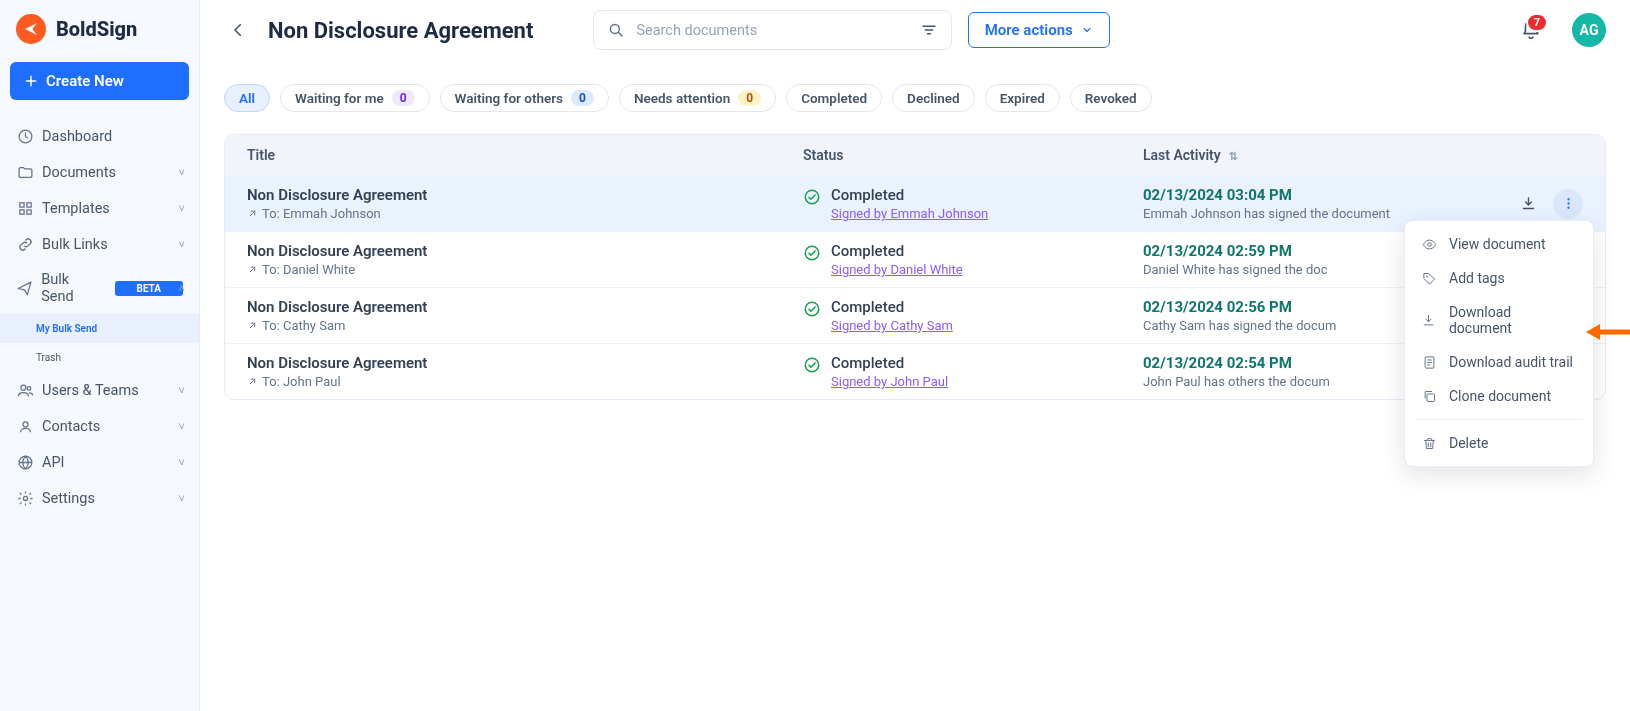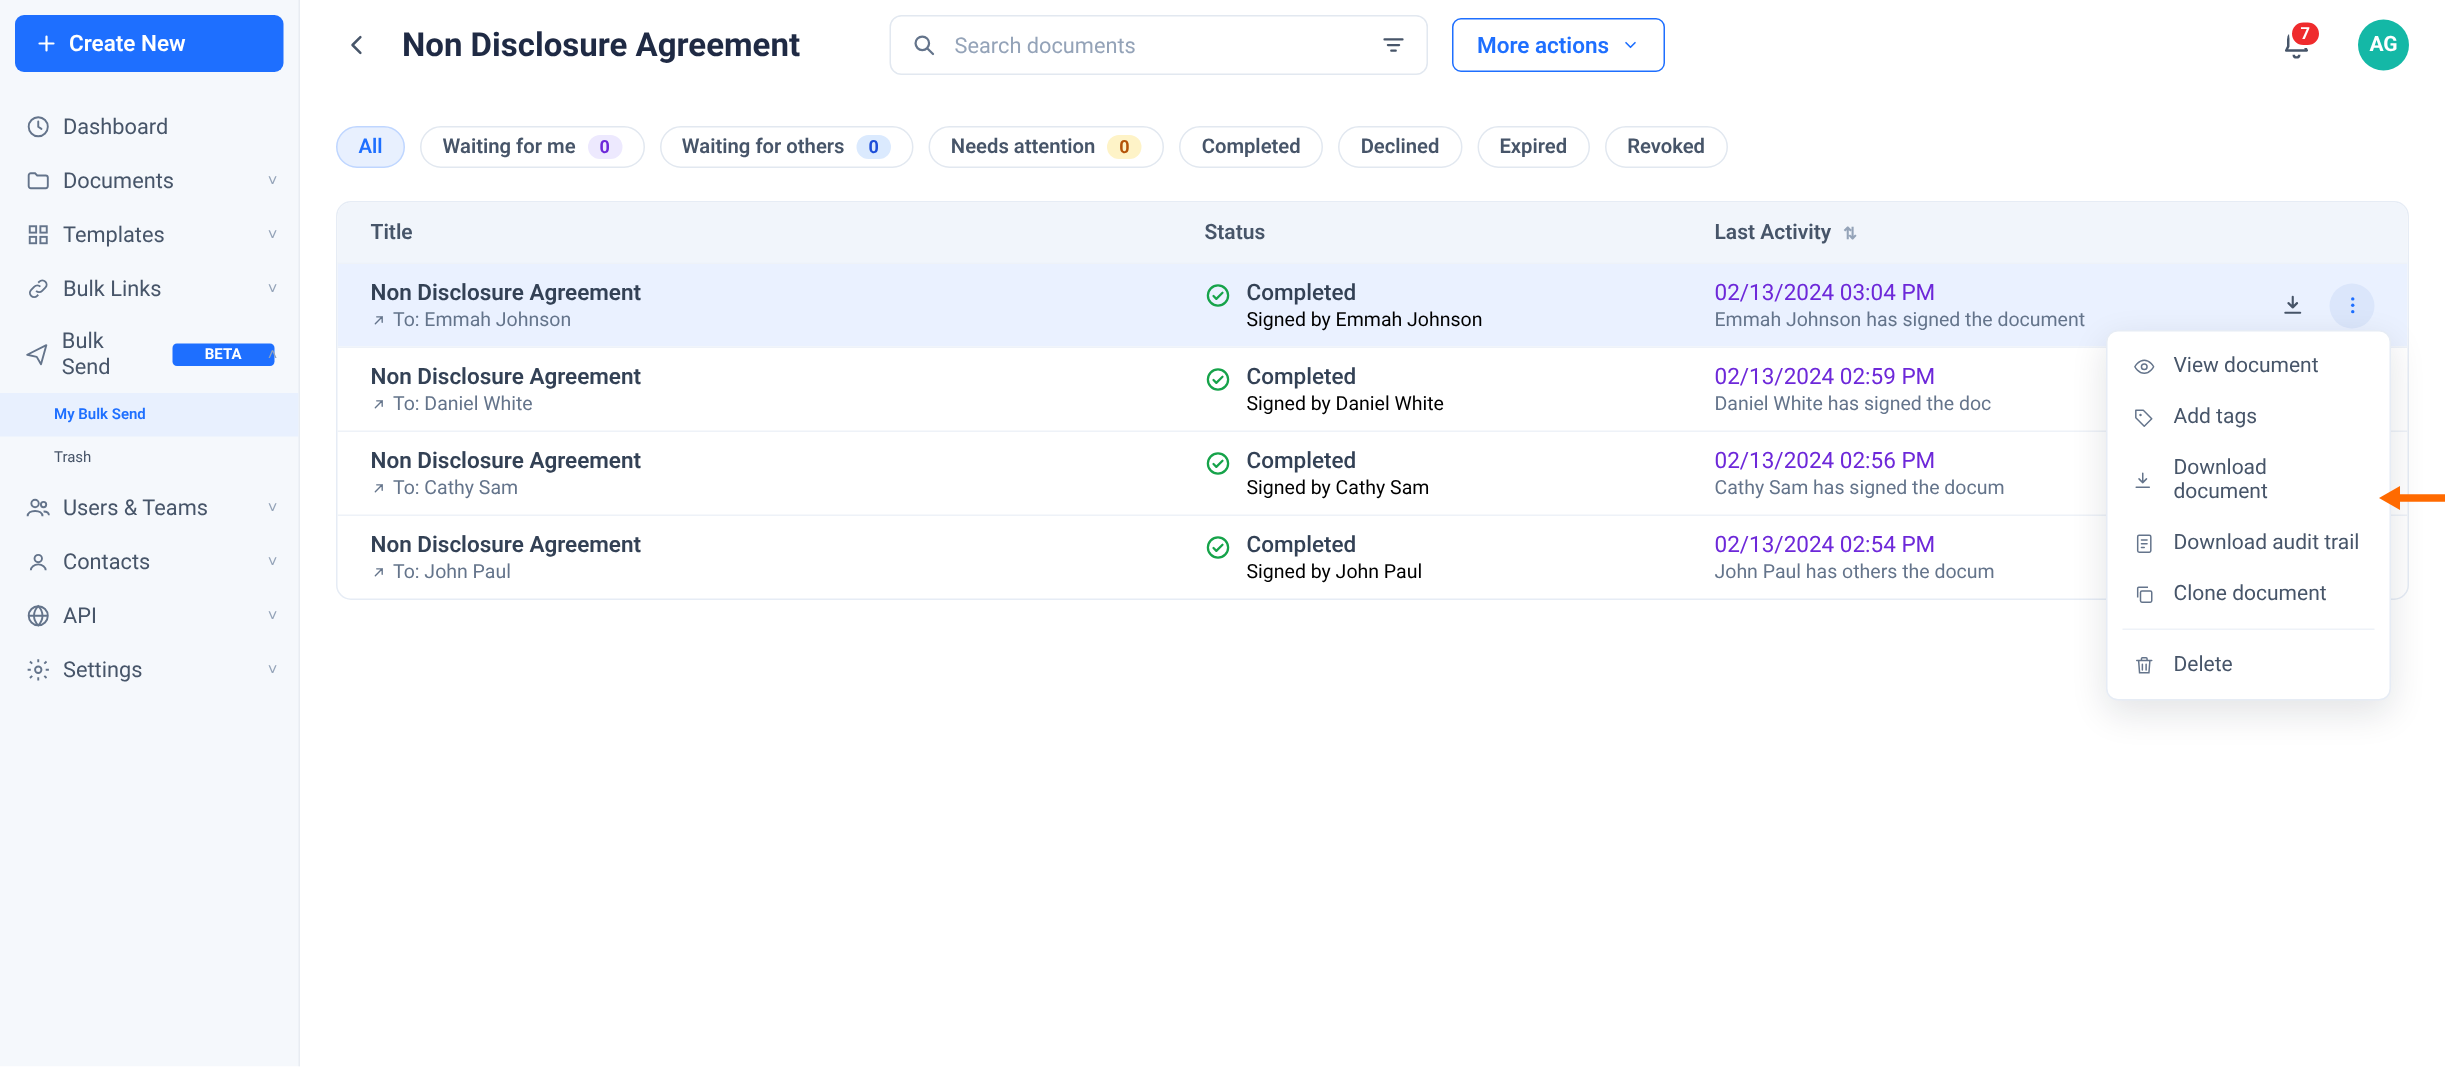--- a/index.html
+++ b/index.html
@@ -48,22 +48,22 @@
 .table { border: 1px solid #e6ecf5; border-radius: 10px; overflow: hidden; margin-top: 19px; }
 .thead { display: grid; grid-template-columns: 1fr 340px 360px 80px; background: #f1f5fb; padding: 12px 22px; font-size: 14px; font-weight: 600; color: #475569; }
 .thead .sort { margin-left: 8px; font-size: 11px; color: #94a3b8; }
 .trow { display: grid; grid-template-columns: 1fr 340px 360px 80px; padding: 10px 22px; border-top: 1px solid #eef2f8; align-items: center; }
 .trow.sel { background: #eaf1ff; }
 .cell-title .t1 { font-size: 15px; font-weight: 600; color: #334155; }
 .cell-title .t2 { font-size: 13px; color: #64748b; margin-top: 2px; display: flex; align-items: center; gap: 4px; }
 .cell-status { display: flex; align-items: flex-start; gap: 10px; }
 .status-ico { color: #16a34a; margin-top: 2px; }
 .cell-status .s1 { font-size: 15px; font-weight: 500; color: #334155; }
-.cell-status .s2 { font-size: 13px; color: #000000; margin-top: 2px; }
-.cell-act .a1 { font-size: 15px; font-weight: 400; color: #6d28d9; }
+.cell-status .s2 { font-size: 13px; color: #8b5cf6; margin-top: 2px; text-decoration: underline; }
+.cell-act .a1 { font-size: 15px; font-weight: 700; color: #0f766e; }
 .cell-act .a2 { font-size: 13px; color: #64748b; margin-top: 2px; white-space: nowrap; overflow: hidden; text-overflow: ellipsis; max-width: 250px; }
 .cell-actions { display: flex; gap: 10px; justify-content: flex-end; align-items: center; }
 .act-btn { width: 30px; height: 30px; border-radius: 50%; display: flex; align-items: center; justify-content: center; cursor: pointer; color: #64748b; }
 .act-btn.menu { background: #dbe6fb; color: #1e6fff; }
 
 
 .ctx-menu { position: absolute; top: 220px; right: 36px; width: 190px; background: #fff; border: 1px solid #e6ecf5; border-radius: 8px; box-shadow: 0 8px 24px rgba(15,23,42,.12); padding: 6px 0; z-index: 10; }
 .ctx-item { display: flex; align-items: center; gap: 12px; padding: 9px 16px; font-size: 14px; color: #475569; cursor: pointer; }
 .ctx-sep { height: 1px; background: #eef2f8; margin: 6px 10px; }
 .ctx-ico { width: 16px; height: 16px; display: inline-flex; align-items: center; justify-content: center; color: #64748b; }
@@ -71,20 +71,28 @@
 
 .arrow-anno { position: absolute; top: 320px; right: 0; display: flex; align-items: center; z-index: 11; }
 .arrow-anno svg { display: block; }
 
 svg { display: block; }
 </style>
 </head>
 <body>
 
 <aside class="sidebar">
+  <div class="brand">
+    <span class="brand-logo">
+      <svg viewBox="0 0 24 24" fill="none">
+          <path d="M3 12 L21 3 L14 12 L21 21 Z" fill="#fff"></path>
+        </svg>
+    </span>
+    <span class="brand-name">BoldSign</span>
+  </div>
   <button class="create-btn">
     <svg width="14" height="14" viewBox="0 0 24 24">
         <path d="M12 4v16M4 12h16" stroke="#fff" stroke-width="2.5" stroke-linecap="round"></path>
       </svg>
     <span>Create New</span>
   </button>
   <ul class="nav" id="nav">
       <li class="nav-item">
         <span class="ico">
           <svg width="17" height="17" viewBox="0 0 24 24">

